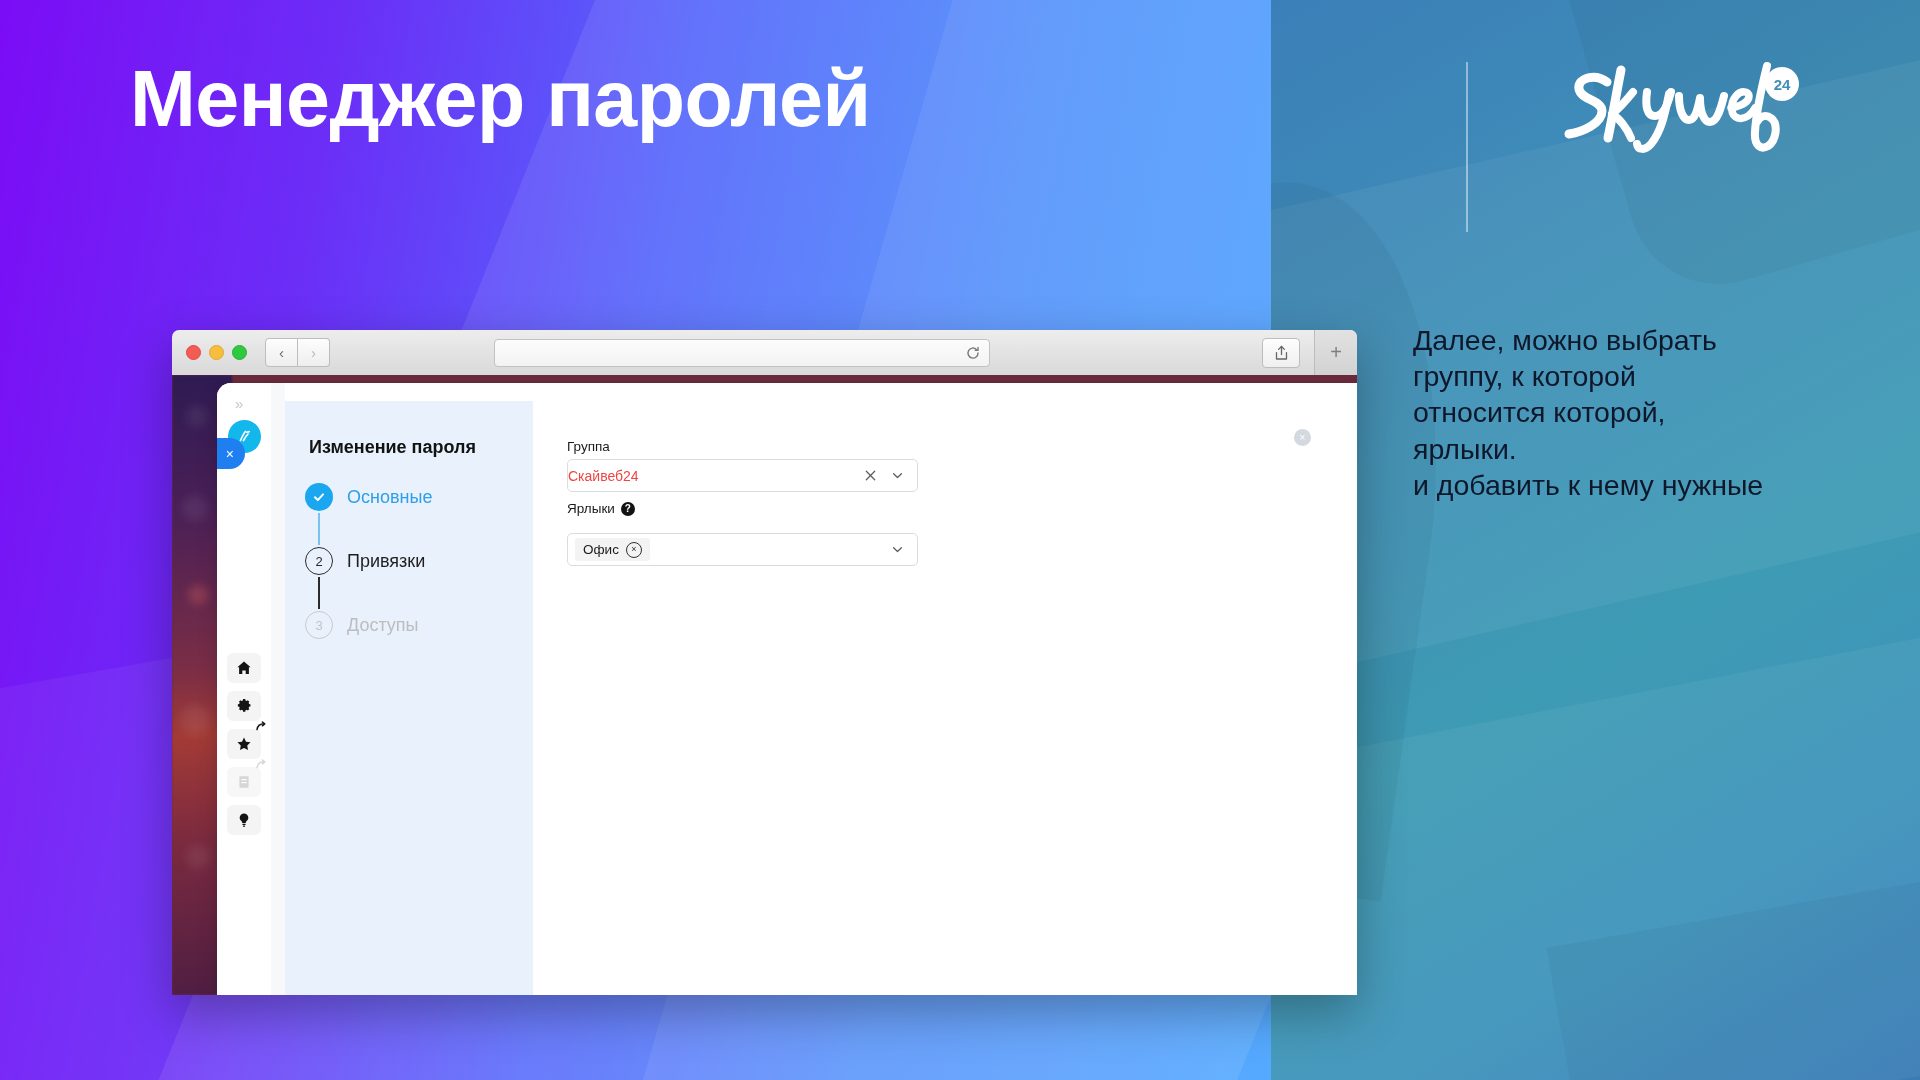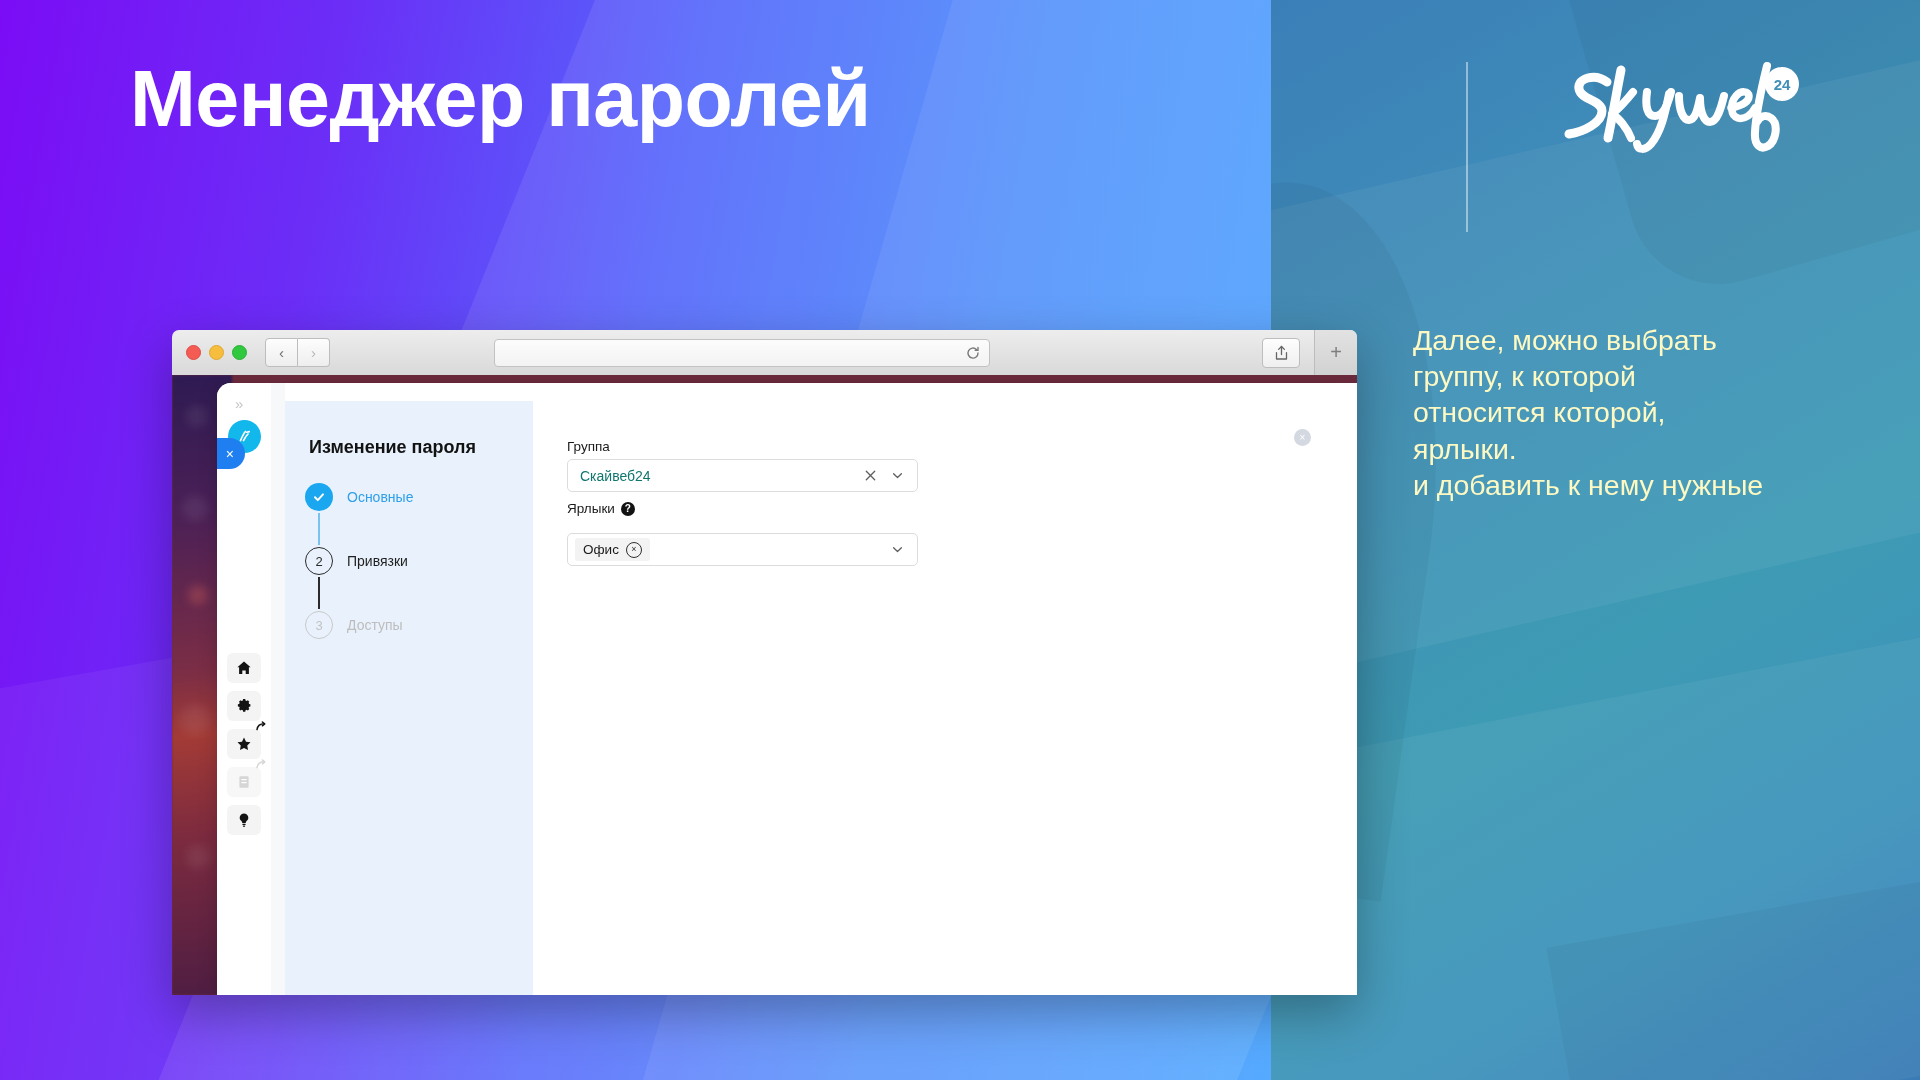--- a/index.html
+++ b/index.html
@@ -70,21 +70,21 @@
     position:absolute;left:1555px;top:62px;width:250px;height:95px;
   }
   .logo-svg{display:block;width:250px;height:95px;}
   .logo-divider{
     position:absolute;left:1466px;top:62px;width:2px;height:170px;
     background:rgba(255,255,255,.45);
   }
 
   .caption{
     position:absolute;left:1413px;top:322px;width:470px;
-    color:#fef9c3;font-size:28.5px;line-height:1.27;font-weight:400;
+    color:#0f172a;font-size:28.5px;line-height:1.27;font-weight:400;
   }
   .caption p{margin:0;}
 
   
   .browser{
     position:absolute;left:172px;top:330px;width:1185px;height:665px;
     border-radius:7px 7px 0 0;
     box-shadow:0 18px 50px rgba(0,0,0,.30);
     overflow:hidden;
   }
@@ -186,21 +186,21 @@
   .steps{position:absolute;left:20px;top:80px;}
   .step{display:flex;align-items:center;height:32px;position:relative;}
   .dot{
     width:28px;height:28px;border-radius:50%;flex:0 0 28px;
     display:flex;align-items:center;justify-content:center;
     font-size:13px;box-sizing:border-box;
   }
   .dot.done{background:#1aa7f0;color:#fff;}
   .dot.cur{border:1.6px solid #2b2b2b;color:#2b2b2b;background:transparent;}
   .dot.off{border:1.6px solid #c9c9c9;color:#c3c3c3;background:transparent;}
-  .step-lbl{margin-left:14px;font-size:14px;}
+  .step-lbl{margin-left:14px;font-size:18px;}
   .step-lbl.done{color:#2e9fe8;}
   .step-lbl.cur{color:#1f1f1f;}
   .step-lbl.off{color:#bdbdbd;}
   .connector{width:2px;height:32px;margin-left:13px;}
   .connector.blue{background:#79c2ef;}
   .connector.dark{background:#2b2b2b;}
 
   
   .form{
     position:absolute;left:316px;top:18px;width:824px;height:594px;background:#fff;
@@ -209,21 +209,21 @@
     position:absolute;color:#1b1b1b;font-size:13.5px;display:flex;align-items:center;gap:6px;
   }
   .help{
     width:14px;height:14px;border-radius:50%;background:#121212;color:#fff;
     font-size:10px;font-weight:700;display:inline-flex;align-items:center;justify-content:center;
   }
   .select{
     position:absolute;height:33px;width:351px;border:1px solid #dcdcdc;border-radius:5px;
     background:#fff;display:flex;align-items:center;box-sizing:border-box;
   }
-  .select .val{margin-left:12px;font-size:14px;color:#0f766e;}
+  .select .val{font-size:14px;color:#ef4444;}
   .select .right{margin-left:auto;display:flex;align-items:center;gap:14px;margin-right:13px;color:#5e5e5e;}
   .tag{
     margin-left:7px;height:23px;background:#f3f3f3;border-radius:3px;
     display:inline-flex;align-items:center;gap:7px;padding:0 8px;
     font-size:13.5px;color:#1b1b1b;
   }
   .tag .x{
     width:14px;height:14px;border-radius:50%;border:1.3px solid #303030;color:#303030;
     font-size:9px;display:inline-flex;align-items:center;justify-content:center;line-height:1;
   }

